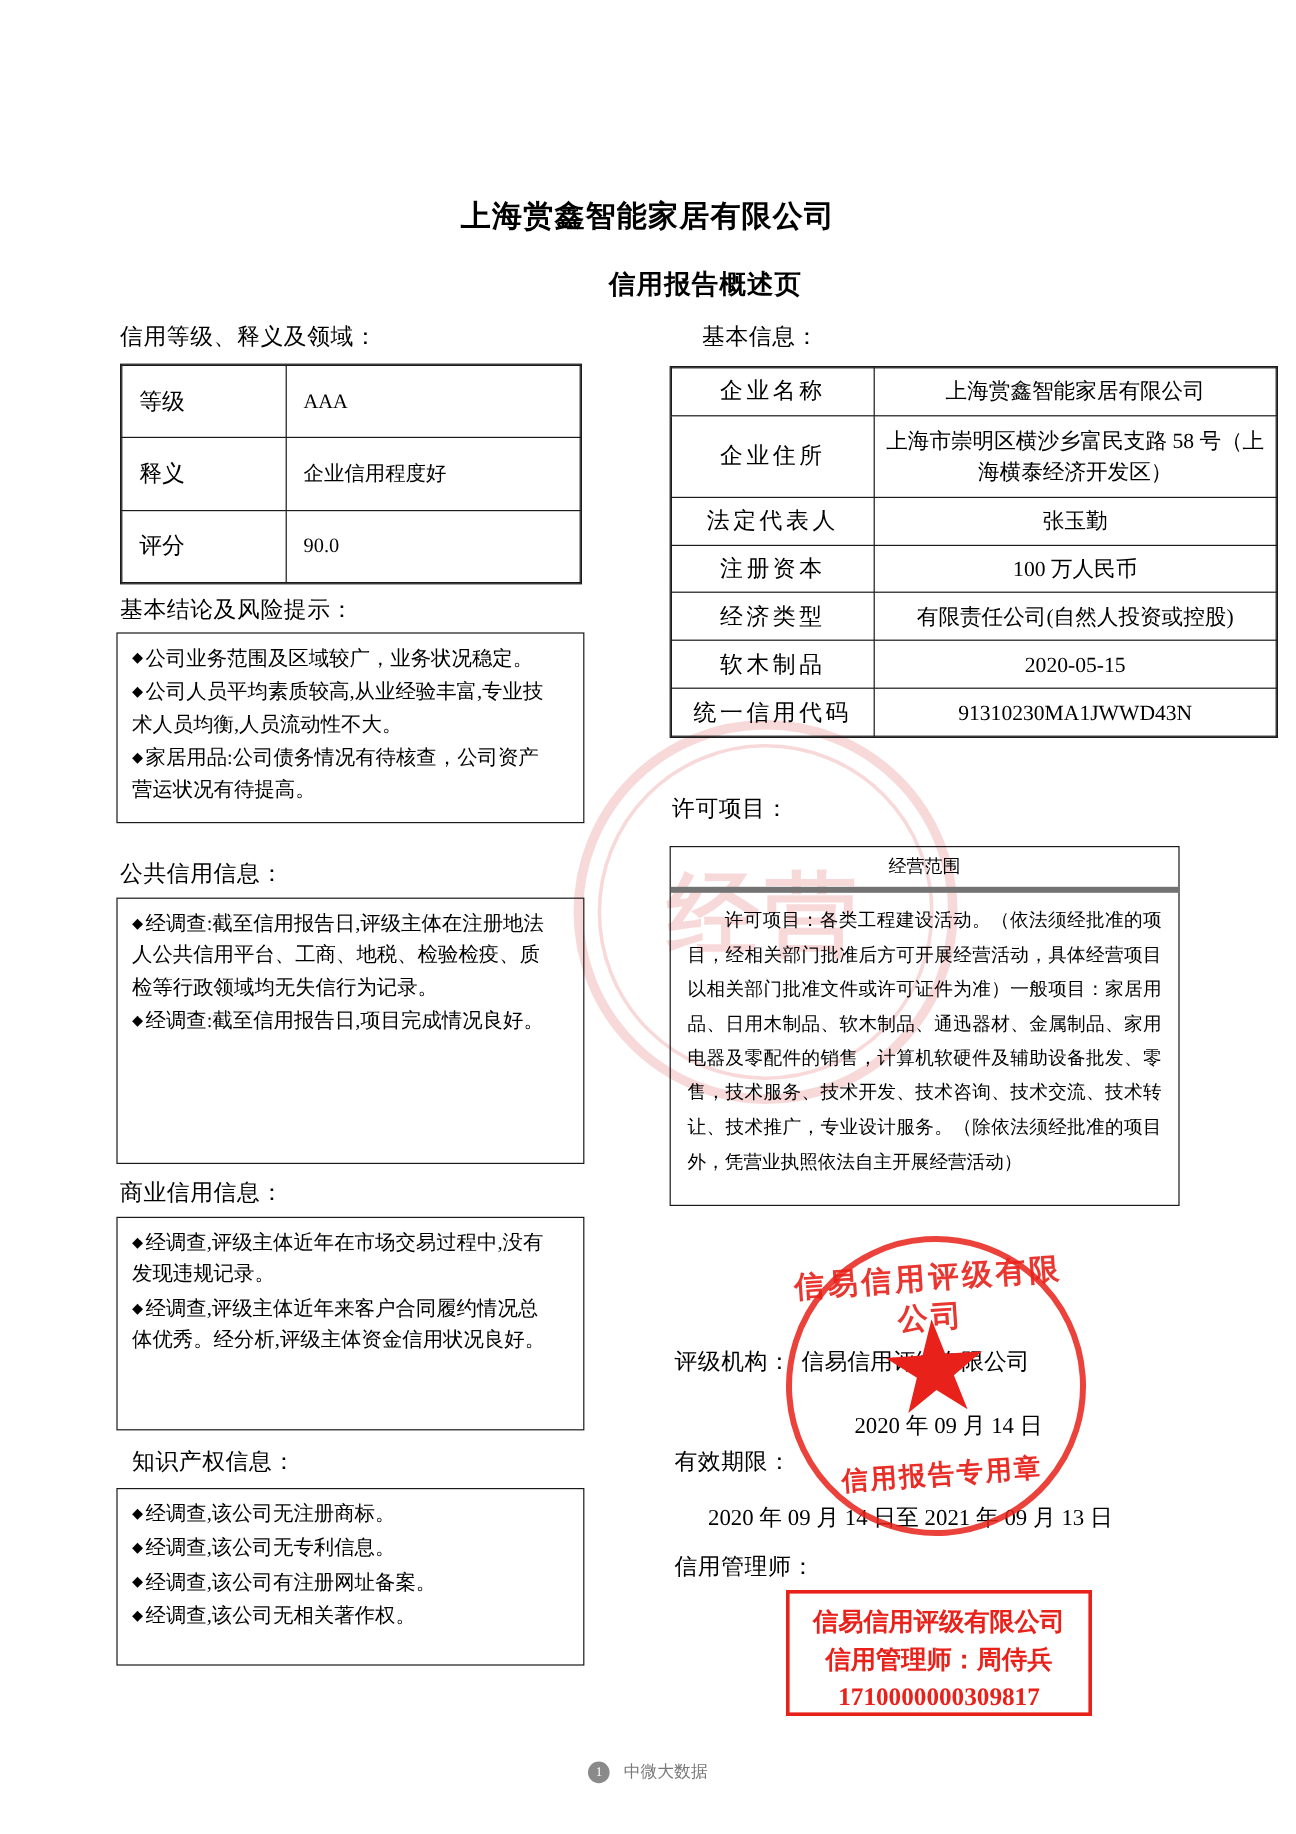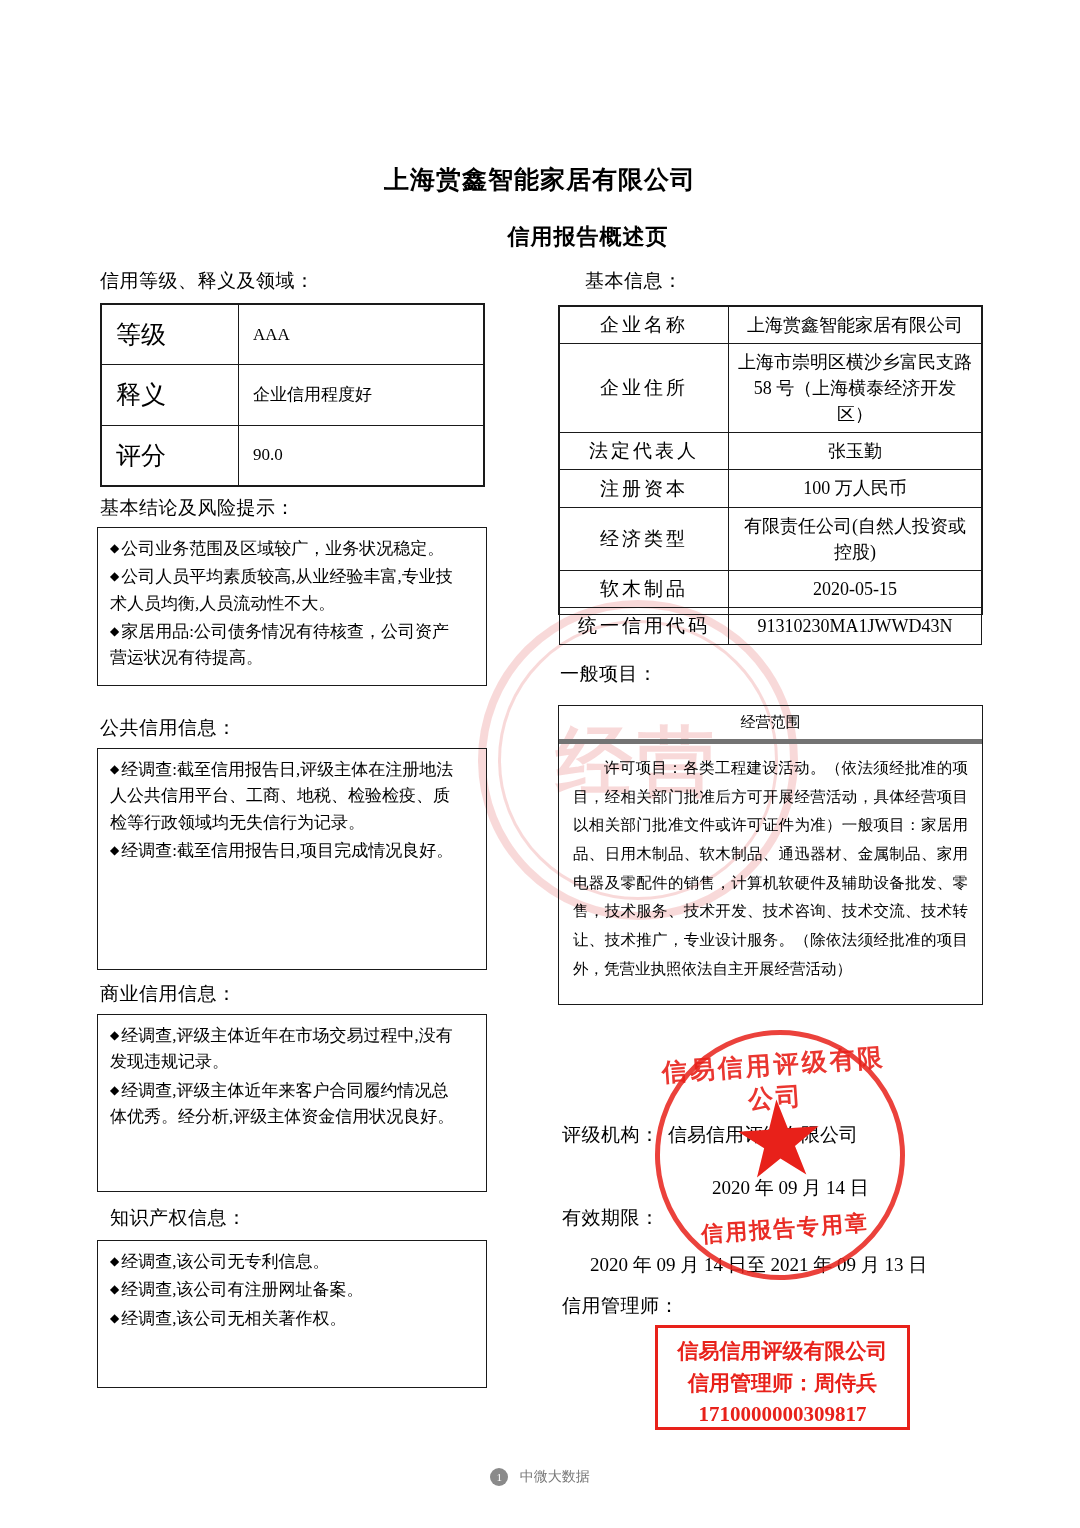--- a/index.html
+++ b/index.html
@@ -82,21 +82,21 @@
     font-size: 18px;
   }
   table.grid td {
     border: 1px solid #1a1a1a;
     padding: 6px 10px;
   }
   .rate-table td.k {
     width: 112px;
     text-align: left;
     padding-left: 14px;
-    font-size: 25px;
+    font-size: 19px;
   }
   .rate-table td.v {
     text-align: left;
     padding-left: 14px;
     font-size: 17px;
     font-family: "Liberation Serif", serif;
   }
 
   
   .info-table td.k {
@@ -324,28 +324,29 @@
   <div class="section-label" style="left:100px; top:981px;">商业信用信息：</div>
 
   <div class="box bullet-box" style="left:97px; top:1014px; width:390px; height:178px;">
     <p>经调查,评级主体近年在市场交易过程中,没有发现违规记录。</p>
     <p>经调查,评级主体近年来客户合同履约情况总体优秀。经分析,评级主体资金信用状况良好。</p>
   </div>
 
   <div class="section-label" style="left:110px; top:1205px;">知识产权信息：</div>
 
   <div class="box bullet-box" style="left:97px; top:1240px; width:390px; height:148px;">
+    <p>经调查,该公司无注册商标。</p>
     <p>经调查,该公司无专利信息。</p>
     <p>经调查,该公司有注册网址备案。</p>
     <p>经调查,该公司无相关著作权。</p>
   </div>
 
   <div class="section-label" style="left:585px; top:268px;">基本信息：</div>
 
-  <div class="box" style="left:558px; top:305px; width:425px; height:310px;">
+  <div class="box" style="left:558px; top:305px; width:507px; height:310px;">
     <table class="grid info-table">
       <tbody>
           <tr>
         <td class="k">企业名称</td>
         <td class="v">上海赏鑫智能家居有限公司</td>
       </tr>
       <tr>
         <td class="k">企业住所</td>
         <td class="v">上海市崇明区横沙乡富民支路 58 号（上海横泰经济开发区）</td>
       </tr>
@@ -366,21 +367,21 @@
         <td class="v">2020-05-15</td>
       </tr>
       <tr>
         <td class="k">统一信用代码</td>
         <td class="v">91310230MA1JWWD43N</td>
       </tr>
     </tbody>
       </table>
   </div>
 
-  <div class="section-label" style="left:560px; top:661px;">一般项目：</div>
+  <div class="section-label" style="left:560px; top:661px;">许可项目：</div>
 
   <div class="box" style="left:558px; top:705px; width:425px; height:300px;">
     <div class="scope-head">经营范围</div>
     <div class="scope-body">
       <p class="ind">许可项目：各类工程建设活动。（依法须经批准的项目，经相关部门批准后方可开展经营活动，具体经营项目以相关部门批准文件或许可证件为准）一般项目：家居用品、日用木制品、软木制品、通迅器材、金属制品、家用电器及零配件的销售，计算机软硬件及辅助设备批发、零售，技术服务、技术开发、技术咨询、技术交流、技术转让、技术推广，专业设计服务。（除依法须经批准的项目外，凭营业执照依法自主开展经营活动）</p>
     </div>
   </div>
 
   <div class="sig-line" style="left:562px; top:1122px;">评级机构：</div>
   <div class="sig-val" style="left:668px; top:1122px;">信易信用评级有限公司</div>

